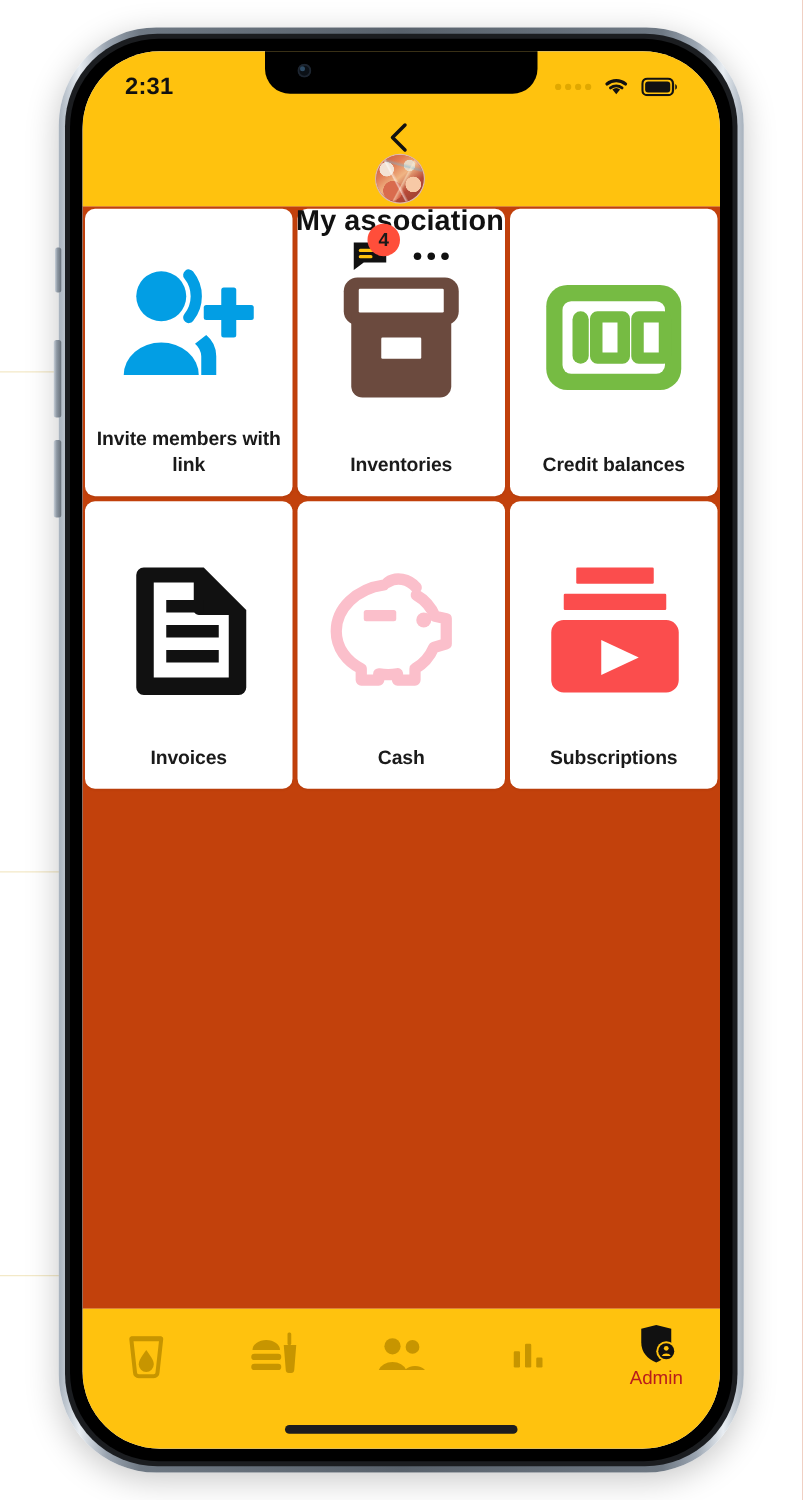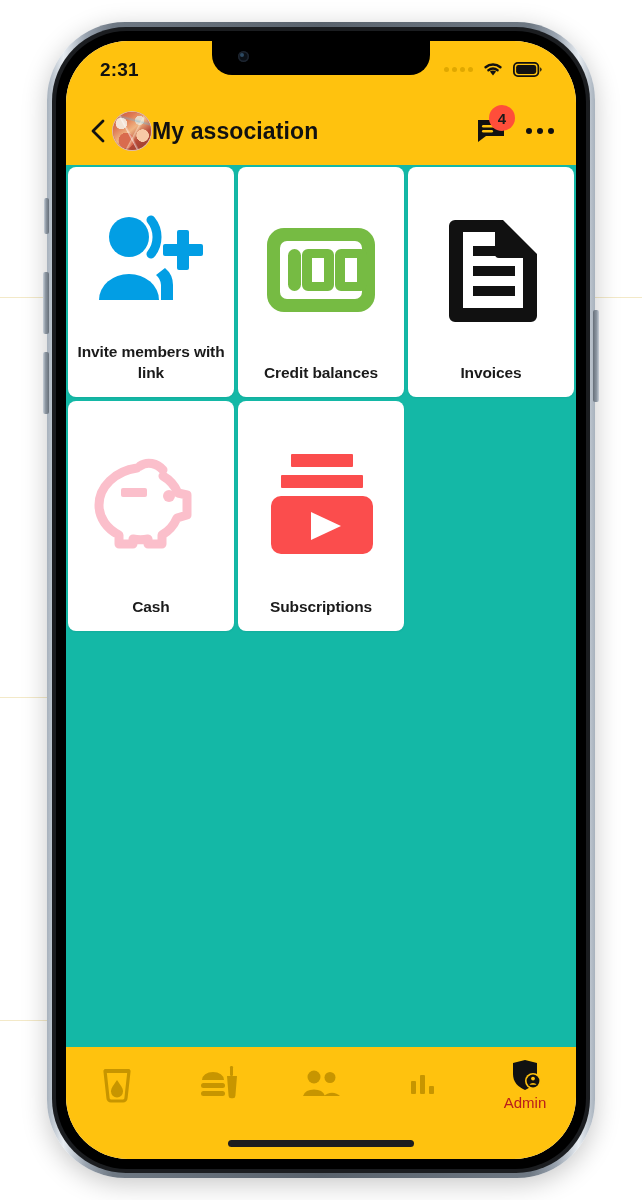--- a/index.html
+++ b/index.html
@@ -2,21 +2,21 @@
 <html><head>
 <meta charset="utf-8">
 <style>
   * { box-sizing: border-box; margin: 0; padding: 0; }
   html, body {
     width: 642px; height: 1200px;
     background: #ffffff;
     font-family: "Liberation Sans", sans-serif;
     overflow: hidden;
   }
-  #root { position: relative; width: 642px; height: 1200px; background: #fff; }
+  #root { position: relative; width: 586px; height: 1200px; background: #fff; }
 
   
   .guide { position: absolute; background: #f3e9c8; height: 1px; }
 
   
   .phone-outer {
     position: absolute; left: 47px; top: 22px;
     width: 548px; height: 1156px;
     border-radius: 78px;
     background: linear-gradient(90deg,
@@ -81,21 +81,21 @@
     border-radius: 50%; background: #0b1016;
     box-shadow: inset 0 0 0 1.5px #1d2530;
   }
   .notch-cam::after {
     content: ""; position: absolute; left: 2px; top: 2px;
     width: 4px; height: 4px; border-radius: 50%; background: #2d4a63;
   }
 
   .appbar {
     height: 68px; display: flex; align-items: center;
-    padding: 0 22px 0 20px; 
+    padding: 0 22px 0 20px;  flex-direction: column;
   }
   .back-chevron { width: 26px; height: 26px; flex: 0 0 auto; cursor: pointer; }
   .avatar {
     width: 40px; height: 40px; border-radius: 50%; flex: 0 0 auto;
     overflow: hidden; border: 1.5px solid rgba(255,255,255,.55);
     background: #b8604a; position: relative;
   }
   .avatar .a1 { position:absolute; inset:0;
     background:
       radial-gradient(circle at 22% 30%, #f3e2d4 0 14%, transparent 15%),
@@ -121,21 +121,21 @@
     min-width: 26px; height: 26px; border-radius: 13px;
     background: #FF4E3A; color: #1a1a1a;
     font-size: 15px; font-weight: 700;
     display: flex; align-items: center; justify-content: center;
     padding: 0 5px;
   }
   .kebab { display: flex; gap: 5px; align-items: center; cursor: pointer; padding: 6px 0; }
   .kebab i { width: 6px; height: 6px; border-radius: 50%; background: #111; display: block; }
 
   
-  .content { flex: 1 1 auto; background: #14b8a6; padding: 2px 0 0 0; overflow: hidden; }
+  .content { flex: 1 1 auto; background: #c2410c; padding: 2px 0 0 0; overflow: hidden; }
   .grid {
     display: grid;
     grid-template-columns: repeat(3, 1fr);
     gap: 4px;
     padding: 0 2px;
   }
   .tile {
     background: #fff;
     border-radius: 8px;
     height: 230px;
@@ -265,20 +265,31 @@
               <path d="M58 8 a27 27 0 0 1 0 34" stroke="#029EE4" stroke-width="9" fill="none" stroke-linecap="round"></path>
               <path d="M72 56 a22 22 0 0 1 8 17 v15 h-12 v-15 a14 14 0 0 0 -5 -10 Z" fill="#029EE4"></path>
               <rect x="84" y="18" width="12" height="40" rx="2" fill="#029EE4"></rect>
               <rect x="70" y="32" width="40" height="12" rx="2" fill="#029EE4"></rect>
             </svg>
           </div>
           <div class="tile-label">Invite members with link</div>
         </div>
 
 
+        <div class="tile">
+          <div class="tile-icon">
+            <svg width="108" height="104" viewBox="0 0 108 104">
+              <rect x="8" y="4" width="92" height="38" rx="11" fill="#6B4A3E"></rect>
+              <rect x="20" y="13" width="68" height="19" rx="1" fill="#fff"></rect>
+              <path d="M14 34 h80 v57 a9 9 0 0 1 -9 9 h-62 a9 9 0 0 1 -9 -9 Z" fill="#6B4A3E"></path>
+              <rect x="38" y="52" width="32" height="17" rx="1" fill="#fff"></rect>
+            </svg>
+          </div>
+          <div class="tile-label">Inventories</div>
+        </div>
 
         <div class="tile">
           <div class="tile-icon">
             <svg width="116" height="92" viewBox="0 0 116 92">
               <rect x="4" y="4" width="108" height="84" rx="17" fill="#76BB43"></rect>
               <rect x="17" y="17" width="82" height="58" rx="7" fill="#fff"></rect>
               <rect x="25" y="25" width="13" height="42" rx="6.5" fill="#76BB43"></rect>
               <path d="M45 25 h20 a6 6 0 0 1 6 6 v30 a6 6 0 0 1 -6 6 h-20 a6 6 0 0 1 -6 -6 v-30 a6 6 0 0 1 6 -6 Z
                        M49 34 v24 h12 v-24 Z" fill="#76BB43" fill-rule="evenodd"></path>
               <path d="M78 25 h20 a6 6 0 0 1 6 6 v30 a6 6 0 0 1 -6 6 h-20 a6 6 0 0 1 -6 -6 v-30 a6 6 0 0 1 6 -6 Z

